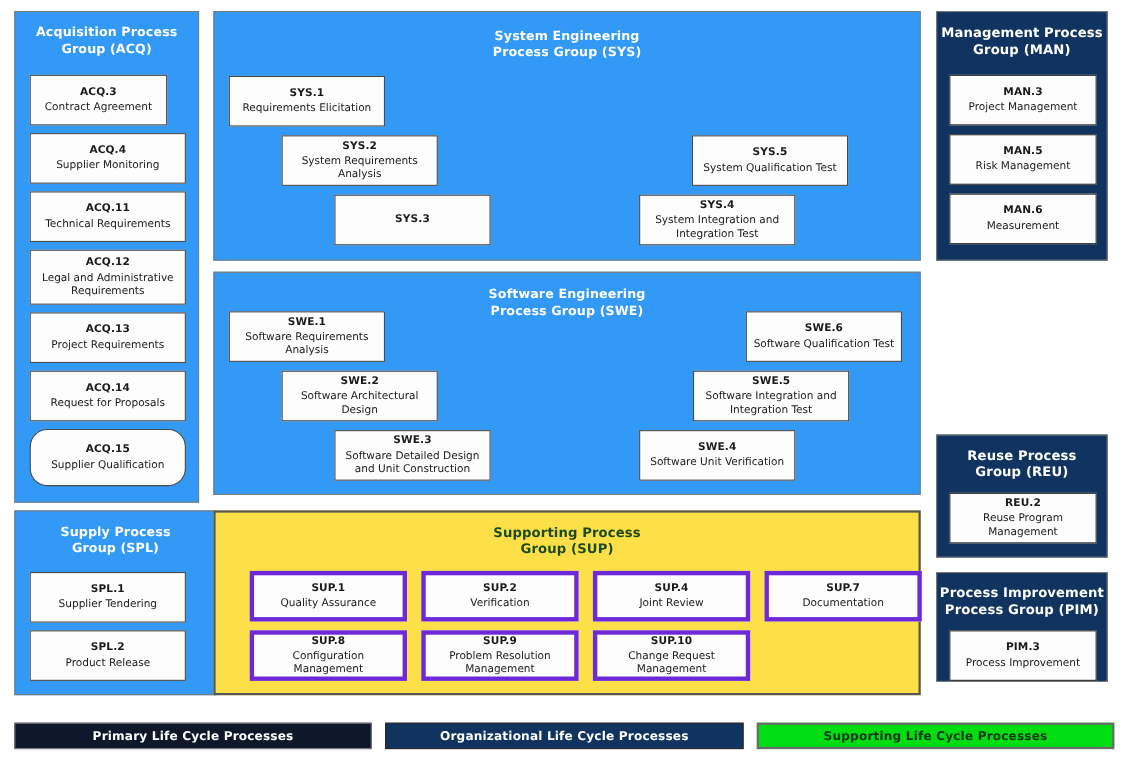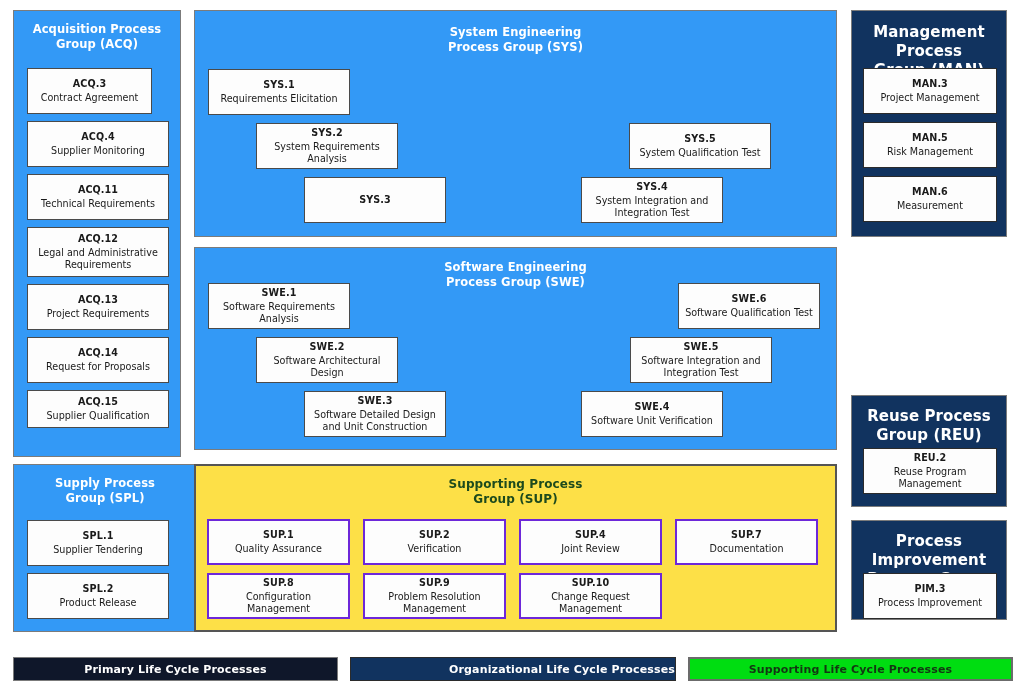--- a/index.html
+++ b/index.html
@@ -22,21 +22,21 @@
   .panel.navy{background:#11335f;}
   .panel.green{background:#fde047;border:2px solid #555555;}
 
   .panel-title{
     text-align:center;
     font-weight:bold;
     line-height:1.28;
     letter-spacing:.1px;
   }
   .panel.blue  > .panel-title{color:#ffffff;font-size:11.5px;}
-  .panel.navy  > .panel-title{color:#ffffff;font-size:15px;}
+  .panel.navy  > .panel-title{color:#ffffff;font-size:12px;}
   .panel.green > .panel-title{color:#1d4a1d;font-size:12px;}
 
   
   .pbox{
     position:absolute;
     box-sizing:border-box;
     background:#fdfdfd;
     border:1px solid #4a4a4a;
     display:flex;
     flex-direction:column;
@@ -50,40 +50,40 @@
     font-weight:bold;
     font-size:9.6px;
     line-height:1.32;
     letter-spacing:.1px;
   }
   .pbox .pname{
     font-size:9.6px;
     line-height:1.28;
     margin-top:1px;
   }
-  .pbox.green-b{border:2px solid #6d28d9;}
+  .pbox.green-b{border:4px solid #6d28d9;margin-left:20px;}
 
   
   .pbox.on-navy{border:1px solid #2b2b2b;}
 
   
   .legend-item{
     position:absolute;
     box-sizing:border-box;
     display:flex;
     align-items:center;
     justify-content:center;
     font-weight:bold;
     font-size:11px;
     letter-spacing:.15px;
     height:24px;
     top:657px;
   }
   .legend-item.blue{background:#0f172a;border:1px solid #7b7b7b;color:#ffffff;}
-  .legend-item.navy{background:#11335f;border:1px solid #2b2b2b;color:#ffffff;justify-content:flex-end;}
+  .legend-item.navy{background:#11335f;border:1px solid #2b2b2b;color:#ffffff;}
   .legend-item.green{background:#00dd11;border:2px solid #6b6b6b;color:#133613;}
 </style>
 </head>
 <body>
 
 <div class="canvas">
 
   <div class="panel blue" style="left:13px;top:10px;width:168px;height:447px;">
     <div class="panel-title" style="padding-top:11px;">
       <span>Acquisition Process</span><br>
@@ -107,21 +107,21 @@
       <div class="pname">Legal and Administrative Requirements</div>
     </div>
     <div class="pbox" style="left:13px;top:273px;width:142px;height:46px;">
       <div class="pid">ACQ.13</div>
       <div class="pname">Project Requirements</div>
     </div>
     <div class="pbox" style="left:13px;top:326px;width:142px;height:46px;">
       <div class="pid">ACQ.14</div>
       <div class="pname">Request for Proposals</div>
     </div>
-    <div class="pbox" style="left:13px;top:379px;width:142px;height:38px;">
+    <div class="pbox" style="left:13px;top:379px;width:142px;height:52px;border-radius:16px;">
       <div class="pid">ACQ.15</div>
       <div class="pname">Supplier Qualification</div>
     </div>
   </div>
 
   <div class="panel blue" style="left:13px;top:464px;width:184px;height:168px;">
     <div class="panel-title" style="padding-top:11px;">
       <span>Supply Process</span><br>
       <span>Group (SPL)</span>
     </div>

